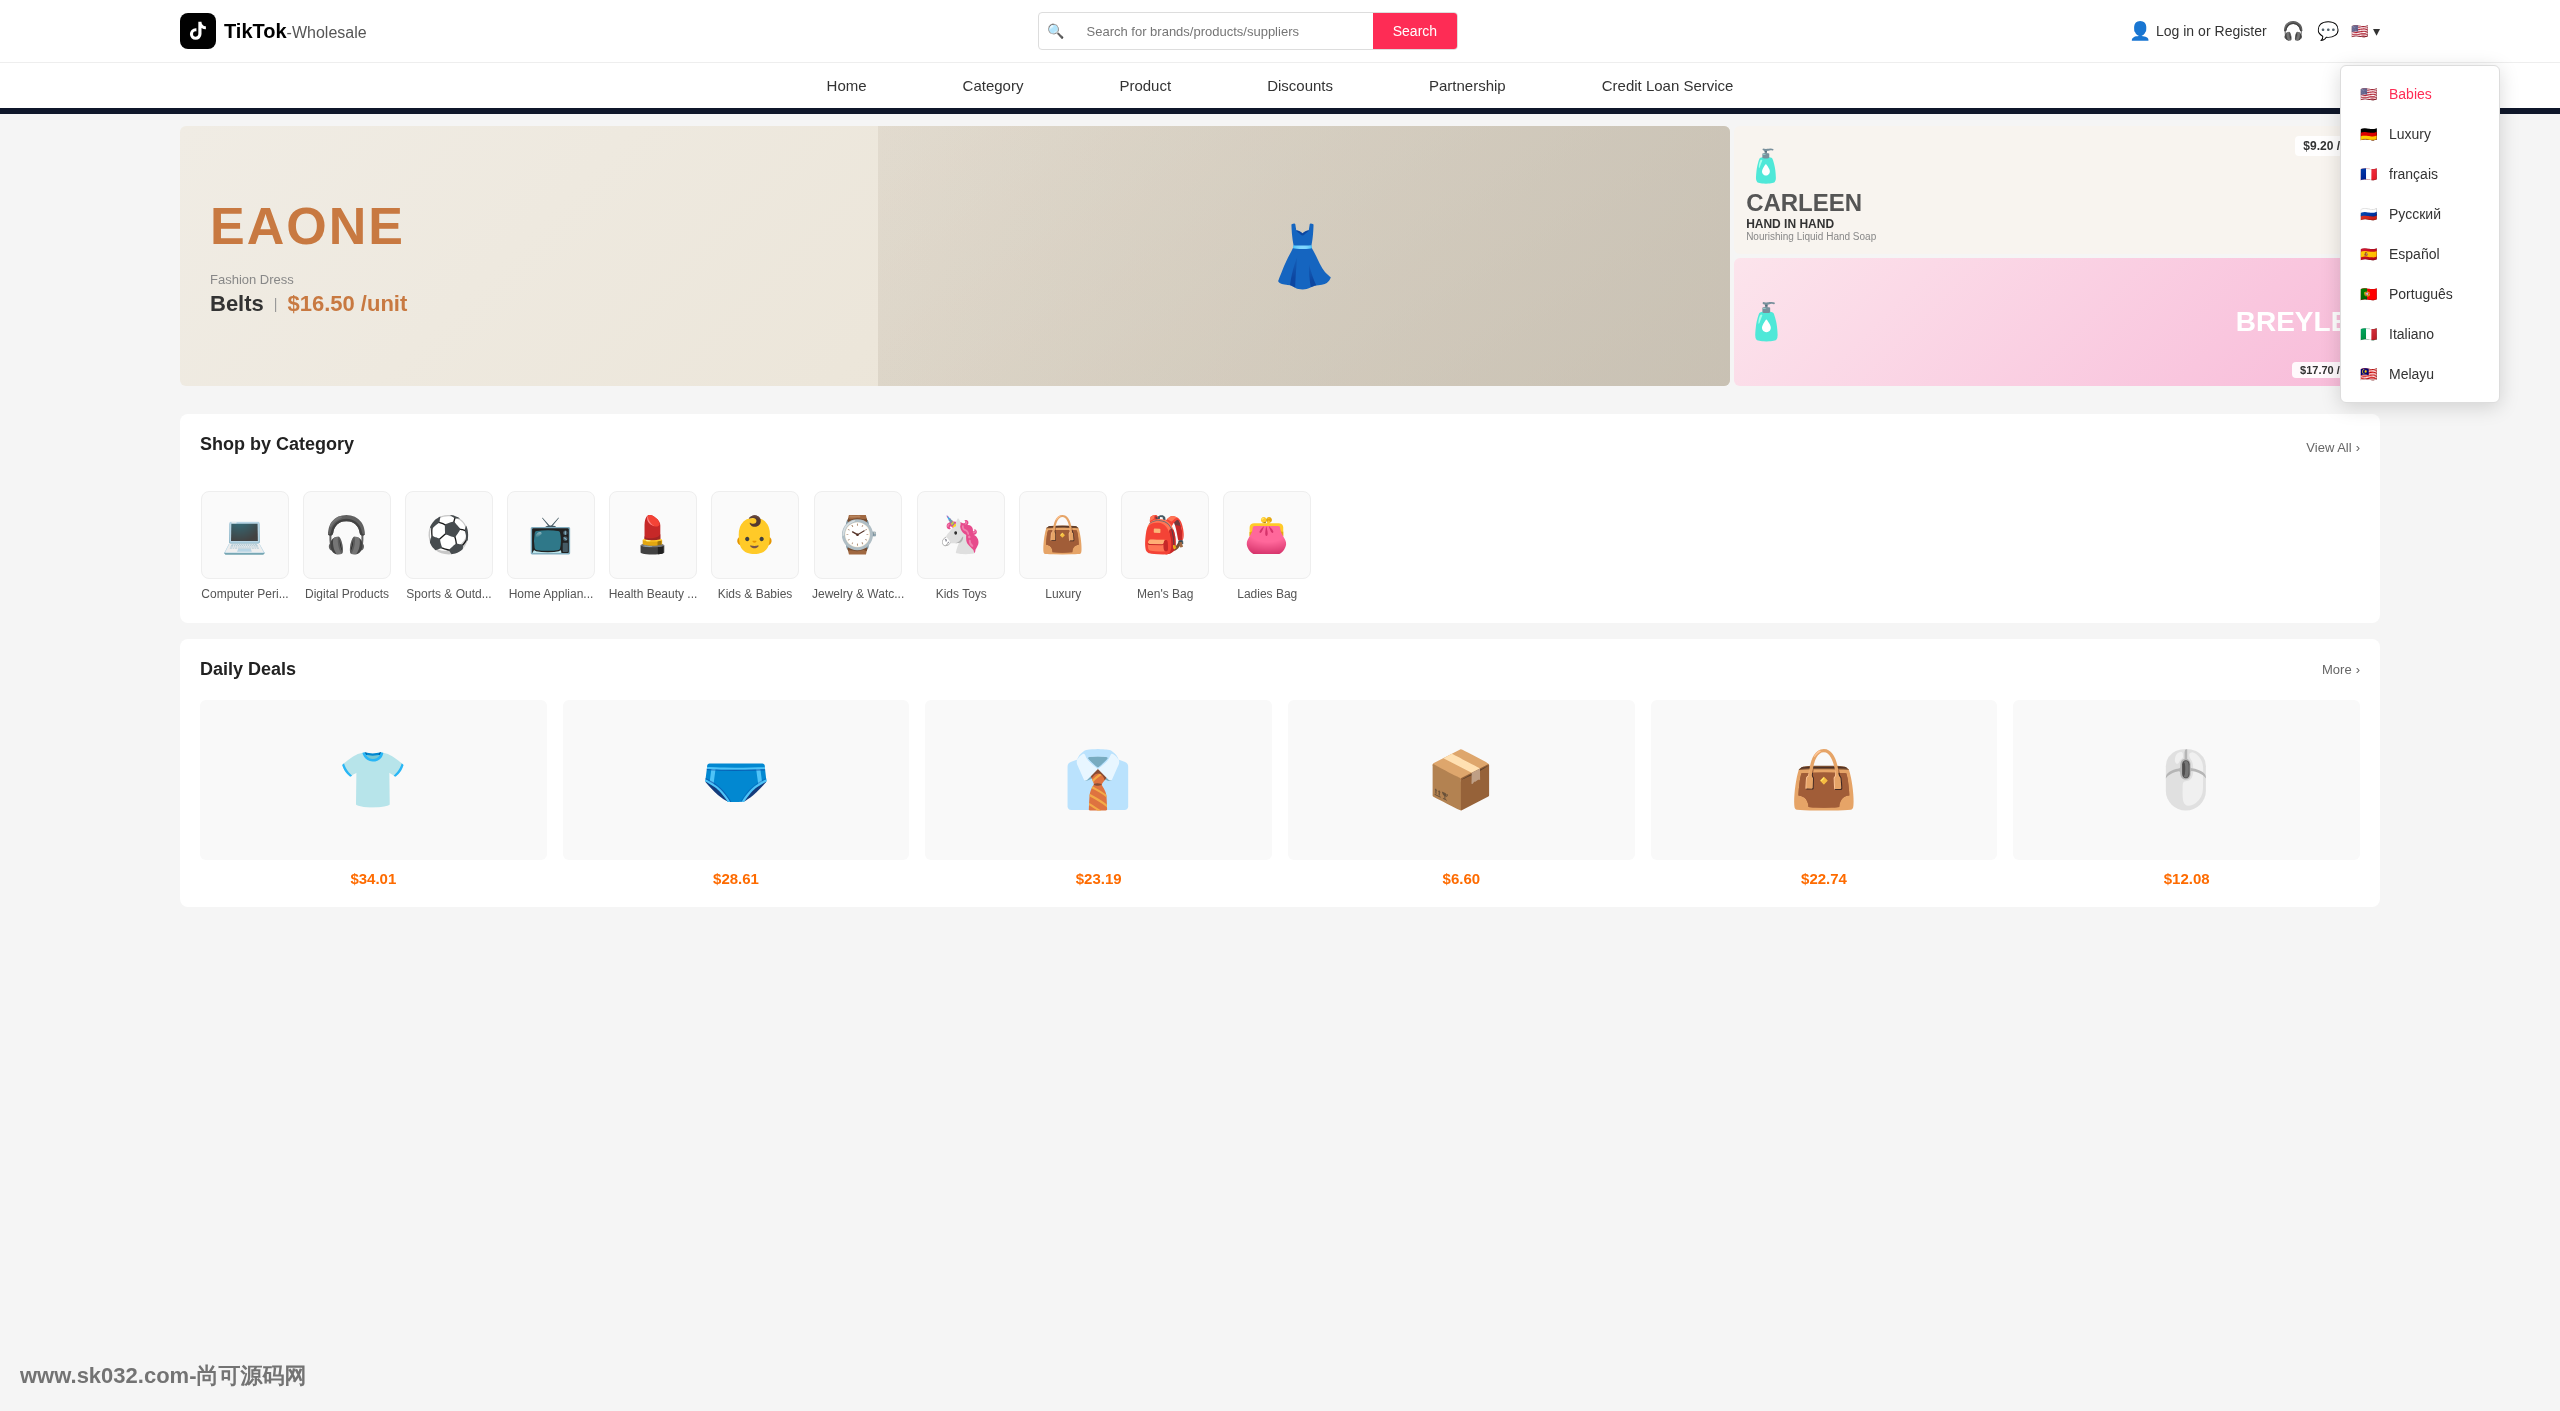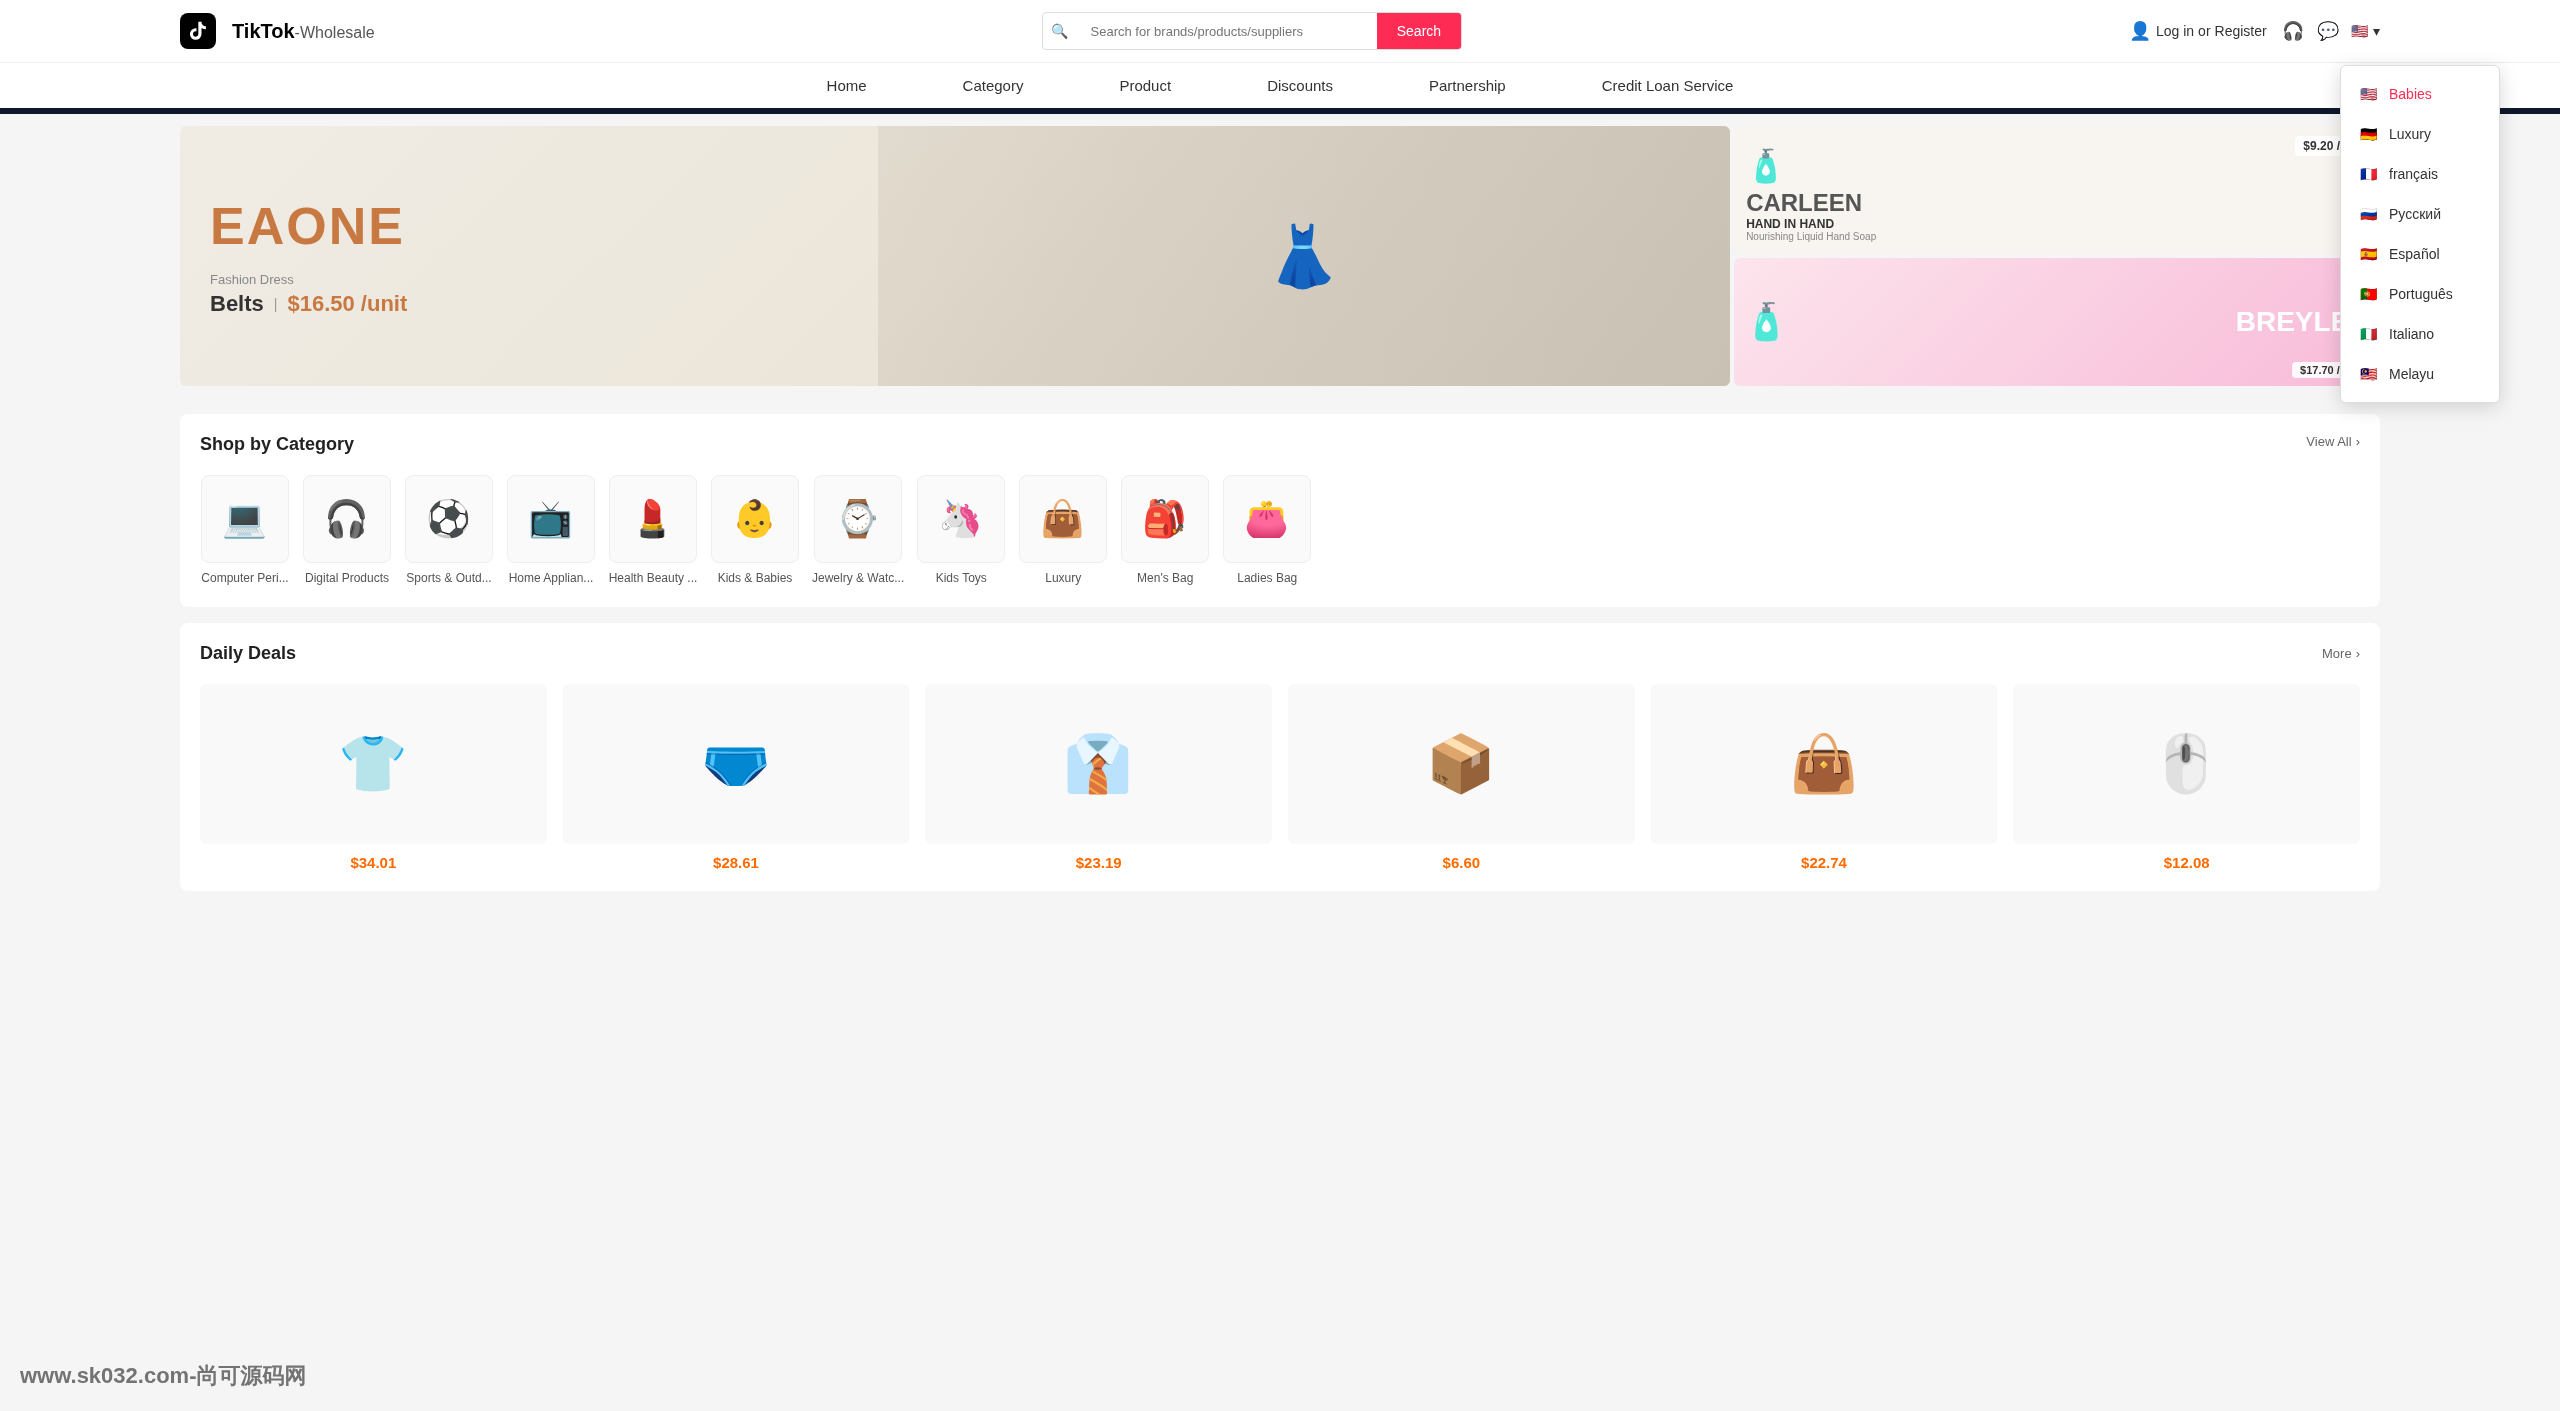--- a/index.html
+++ b/index.html
@@ -12,21 +12,21 @@
       display: flex;
       align-items: center;
       justify-content: space-between;
       border-bottom: 1px solid #eee;
       position: relative;
       z-index: 100;
     }
     .logo {
       display: flex;
       align-items: center;
-      gap: 16px;
+      gap: 8px;
       font-size: 20px;
       font-weight: bold;
       color: #000;
       white-space: nowrap;
     }
     .logo-icon {
       width: 36px;
       height: 36px;
       background: #010101;
       border-radius: 8px;
@@ -280,22 +280,22 @@
     
     .section {
       margin: 28px 180px 0;
       background: #fff;
       border-radius: 8px;
       padding: 20px;
     }
     .section-header {
       display: flex;
       justify-content: space-between;
-      align-items: flex-start;
-      margin-bottom: 20px;
+      align-items: flex-end;
+      margin-bottom: 36px;
     }
     .section-title {
       font-size: 18px;
       font-weight: 700;
       color: #222;
     }
     .view-all {
       font-size: 13px;
       color: #666;
       cursor: pointer;

